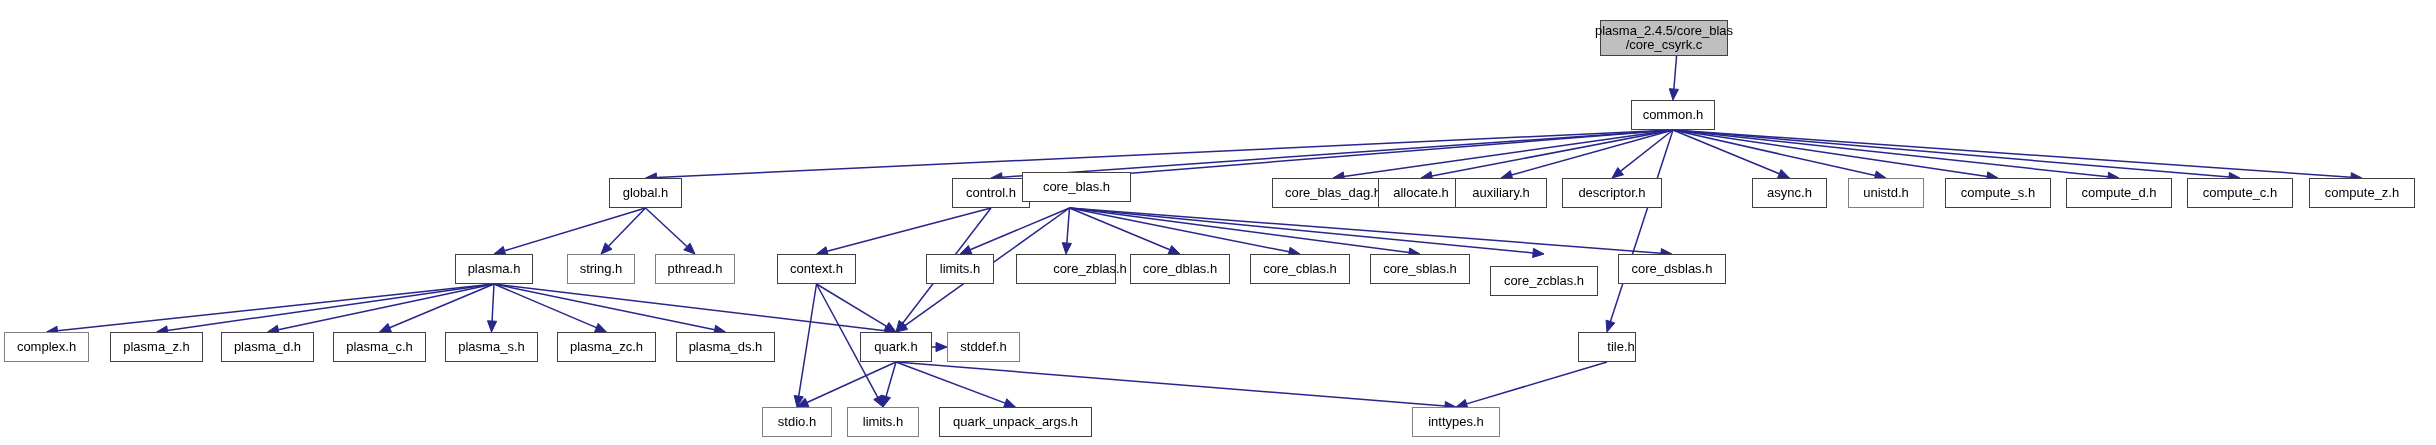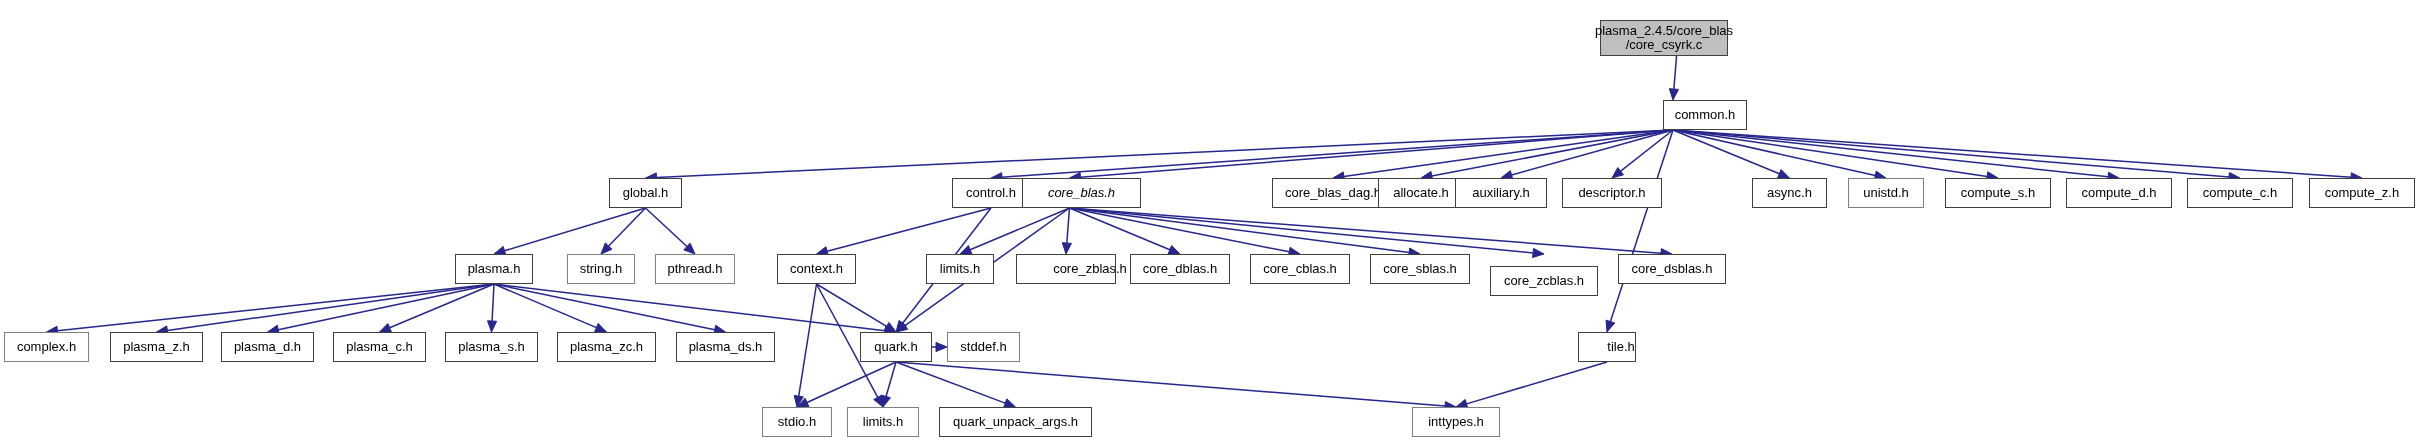--- a/index.html
+++ b/index.html
@@ -108,24 +108,24 @@
       <path d="M1069.5,208 Q1306.75,231 1533.05132841427,252.93859032045611" stroke="#26268c"></path>
       <polygon points="1544,254 1532.6074661846426,257.51712571085227 1533.4951906438976,248.36005493005996" fill="#26268c"></polygon>
       <path d="M1069.5,208 Q1370.75,231 1661.031920570488,253.16260306430283" stroke="#26268c"></path>
       <polygon points="1672,254 1660.6817363973782,257.74925446209875 1661.3821047435977,248.57595166650688" fill="#26268c"></polygon>
       <path d="M1607,362 Q1531.5,384.5 1466.5418360325077,403.85839323534543" stroke="#26268c"></path>
       <polygon points="1456,407 1465.2280732036522,399.4499890762968 1467.8555988613632,408.2667973943941" fill="#26268c"></polygon>
     </svg>
   <div id="node-layer">
       <div class="node root" style="left: 1600px; top: 20px; width: 128px; height: 36px;">plasma_2.4.5/core_blas
 /core_csyrk.c</div>
-      <div class="node solid" style="left: 1631px; top: 100px; width: 84px; height: 30px; margin-left: 32px;">common.h</div>
+      <div class="node solid" style="left: 1631px; top: 100px; width: 84px; height: 30px;">common.h</div>
       <div class="node solid" style="left: 609px; top: 178px; width: 73px; height: 30px;">global.h</div>
       <div class="node solid" style="left: 952px; top: 178px; width: 78px; height: 30px;">control.h</div>
-      <div class="node solid" style="left: 1022px; top: 178px; width: 119px; height: 30px; font-style: italic;">core_blas.h</div>
+      <div class="node solid" style="left: 1022px; top: 172px; width: 109px; height: 30px;">core_blas.h</div>
       <div class="node solid" style="left: 1272px; top: 178px; width: 122px; height: 30px;">core_blas_dag.h</div>
       <div class="node solid" style="left: 1378px; top: 178px; width: 86px; height: 30px;">allocate.h</div>
       <div class="node solid" style="left: 1455px; top: 178px; width: 92px; height: 30px;">auxiliary.h</div>
       <div class="node solid" style="left: 1562px; top: 178px; width: 100px; height: 30px;">descriptor.h</div>
       <div class="node solid" style="left: 1752px; top: 178px; width: 75px; height: 30px;">async.h</div>
       <div class="node weak" style="left: 1848px; top: 178px; width: 76px; height: 30px;">unistd.h</div>
       <div class="node solid" style="left: 1945px; top: 178px; width: 106px; height: 30px;">compute_s.h</div>
       <div class="node solid" style="left: 2066px; top: 178px; width: 106px; height: 30px;">compute_d.h</div>
       <div class="node solid" style="left: 2187px; top: 178px; width: 106px; height: 30px;">compute_c.h</div>
       <div class="node solid" style="left: 2309px; top: 178px; width: 106px; height: 30px;">compute_z.h</div>

